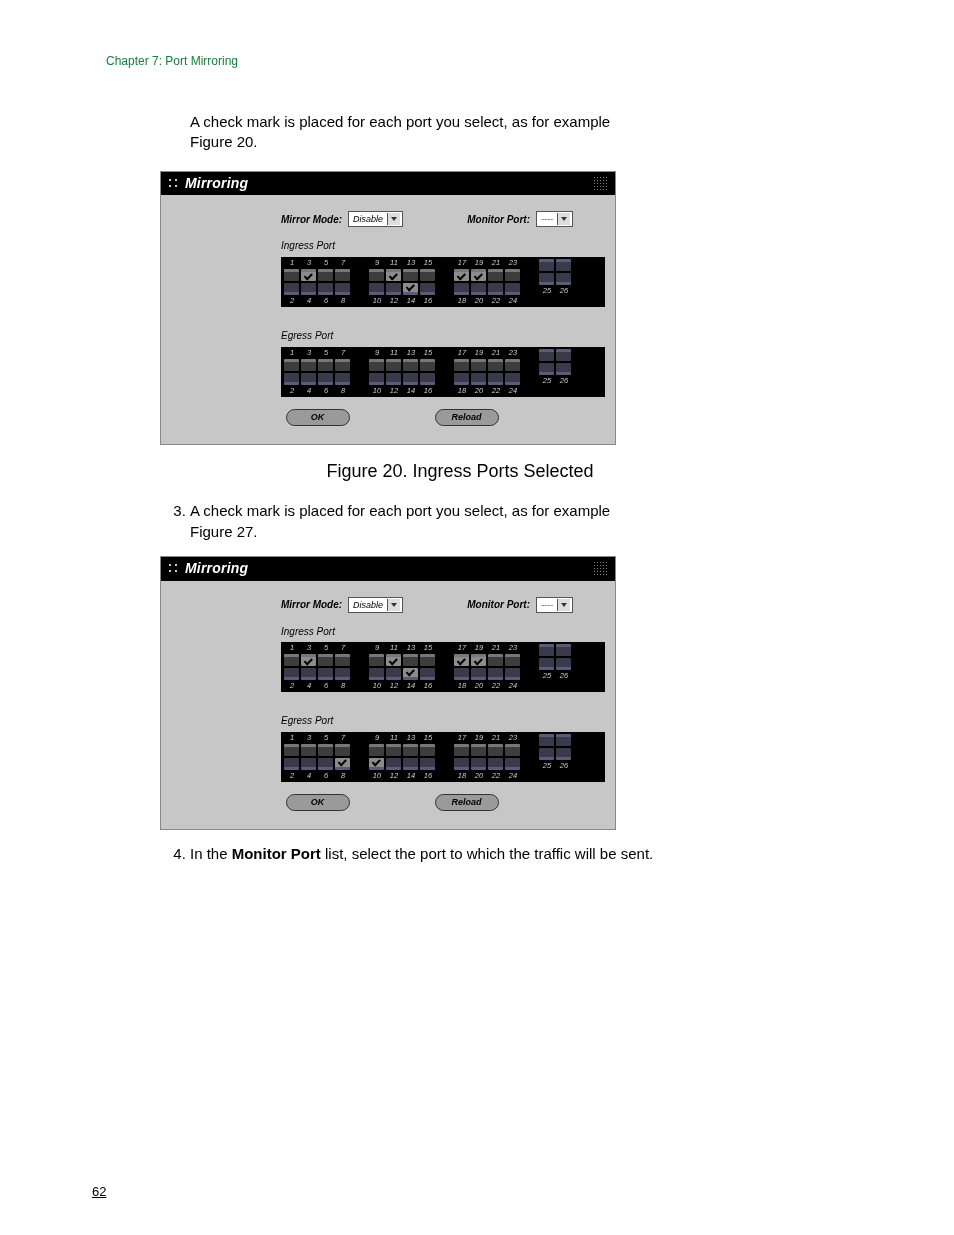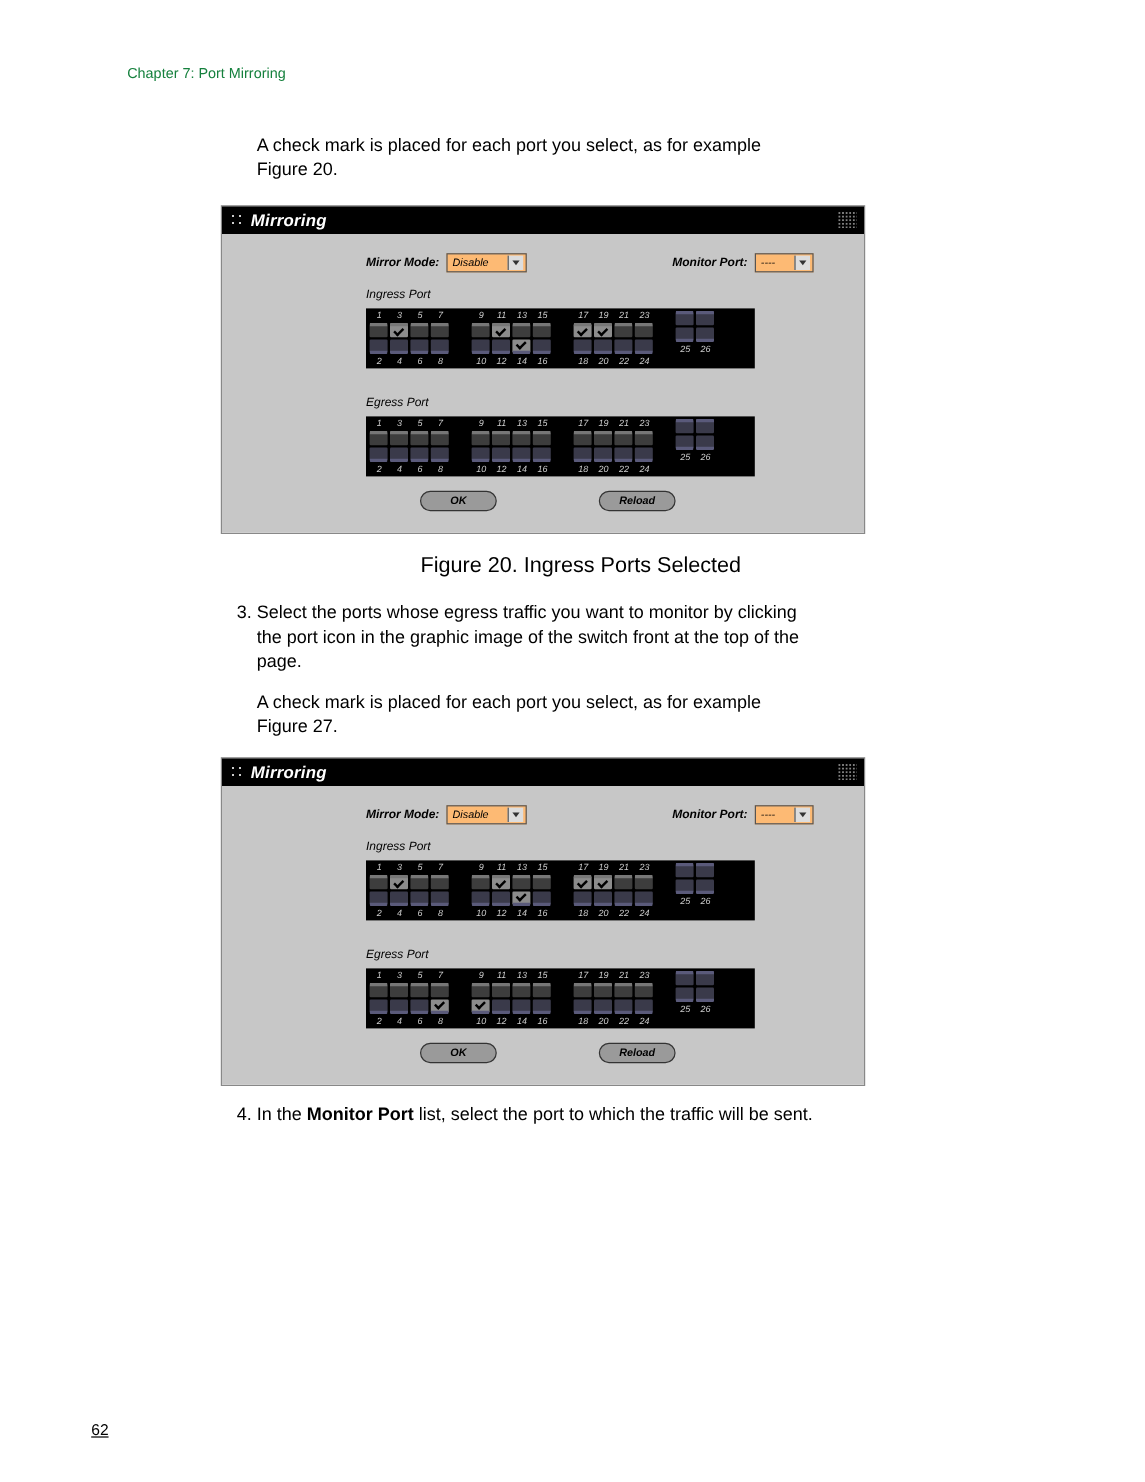--- a/index.html
+++ b/index.html
@@ -15,21 +15,21 @@
     position: relative;
     box-sizing: border-box;
     padding: 54px 86px 30px 106px;
   }
   .chapter-header {
     font-size: 12px;
     color: #15803d;
     margin-bottom: 44px;
   }
   .main-column {
-    margin-left: 108px;   
+    margin-left: 84px;   
     width: 540px;
     font-size: 15px;
     line-height: 1.35;
   }
   .body-para {
     margin: 0 0 18px 0;
   }
   .figure-caption {
     text-align: center;
     font-size: 18px;
@@ -40,31 +40,31 @@
     padding-left: 36px;
   }
   ol.steps > li {
     margin-bottom: 14px;
   }
   ol.steps > li > p {
     margin: 0 0 14px 0;
   }
   .page-number {
     position: absolute;
-    left: 76px;
+    left: 92px;
     bottom: 36px;
     font-size: 13px;
     text-decoration: underline;
   }
   .bold { font-weight: bold; }
 
   
   .fig-outer {
     margin-left: -30px;
-    width: 537px;
+    width: 456px;
     border: 1px solid #888;
     box-sizing: border-box;
     background: #fff;
     margin-bottom: 6px;
   }
   .fig-titlebar {
     display: flex;
     align-items: center;
     justify-content: space-between;
     background: #000;
@@ -117,27 +117,27 @@
   .field-pair {
     display: flex;
     align-items: center;
     gap: 6px;
     font-weight: bold;
     font-size: 10px;
   }
   .combo {
     display: inline-flex;
     align-items: center;
-    background: #fdba74;
+    background: #ffffff;
     border: 1px solid #555;
     height: 14px;
     font-size: 9px;
     font-weight: normal;
     padding: 0 2px 0 4px;
-    gap: 16px;
+    gap: 4px;
   }
   .combo .chev {
     background: #ddd;
     border-left: 1px solid #555;
     width: 12px;
     height: 12px;
     display: flex;
     align-items: center;
     justify-content: center;
   }
@@ -479,25 +479,20 @@
           <span class="pill-btn">Reload</span>
         </div>
       </div>
     </div>
 
     <p class="figure-caption">Figure 20. Ingress Ports Selected</p>
 
     <ol class="steps" start="3">
       <li>
         <p>
-          <span>Select the ports whose egress traffic you want to monitor by clicking</span><br>
-          <span>the port icon in the graphic image of the switch front at the top of the</span><br>
-          <span>page.</span>
-        </p>
-        <p>
           <span>A check mark is placed for each port you select, as for example</span><br>
           <span>Figure 27.</span>
         </p>
 
         <div class="fig-outer">
           <div class="fig-titlebar">
             <span class="fig-titlebar-left">
               <span class="title-dots"></span>
               <span class="fig-title">Mirroring</span>
             </span>

